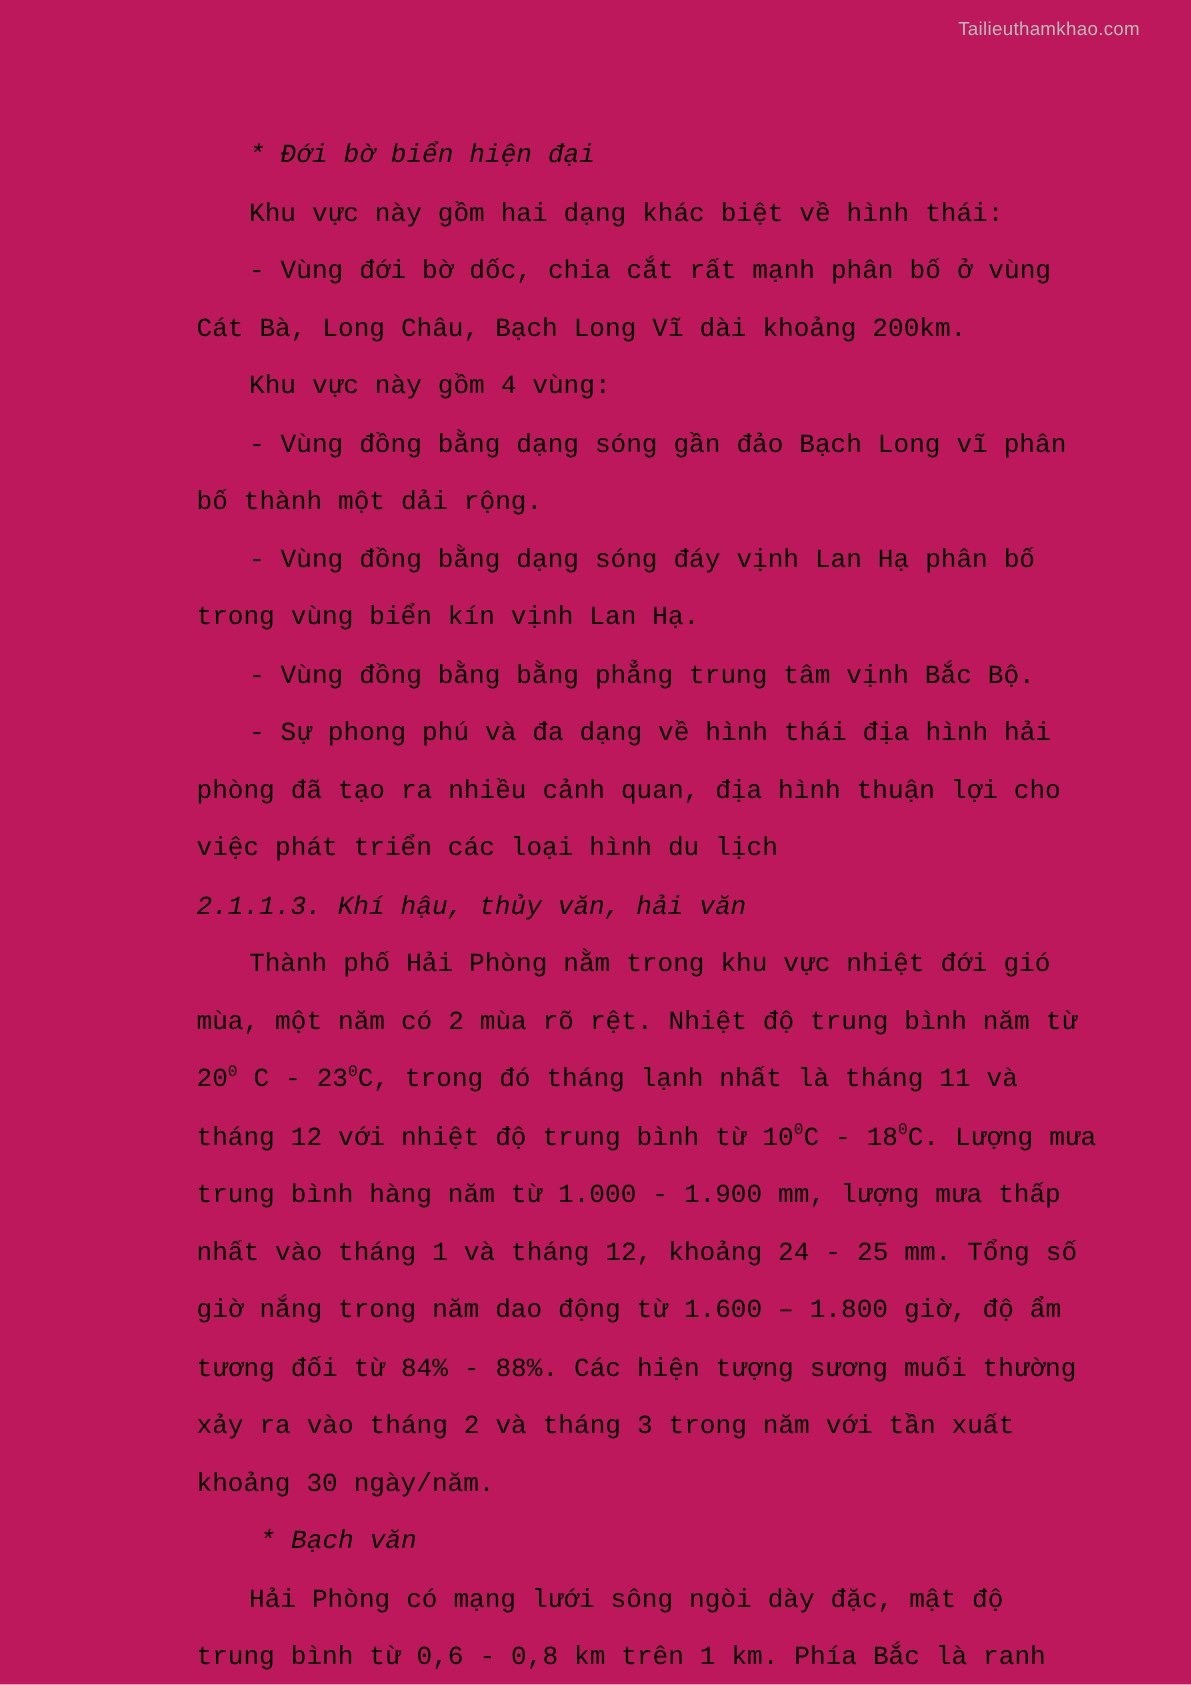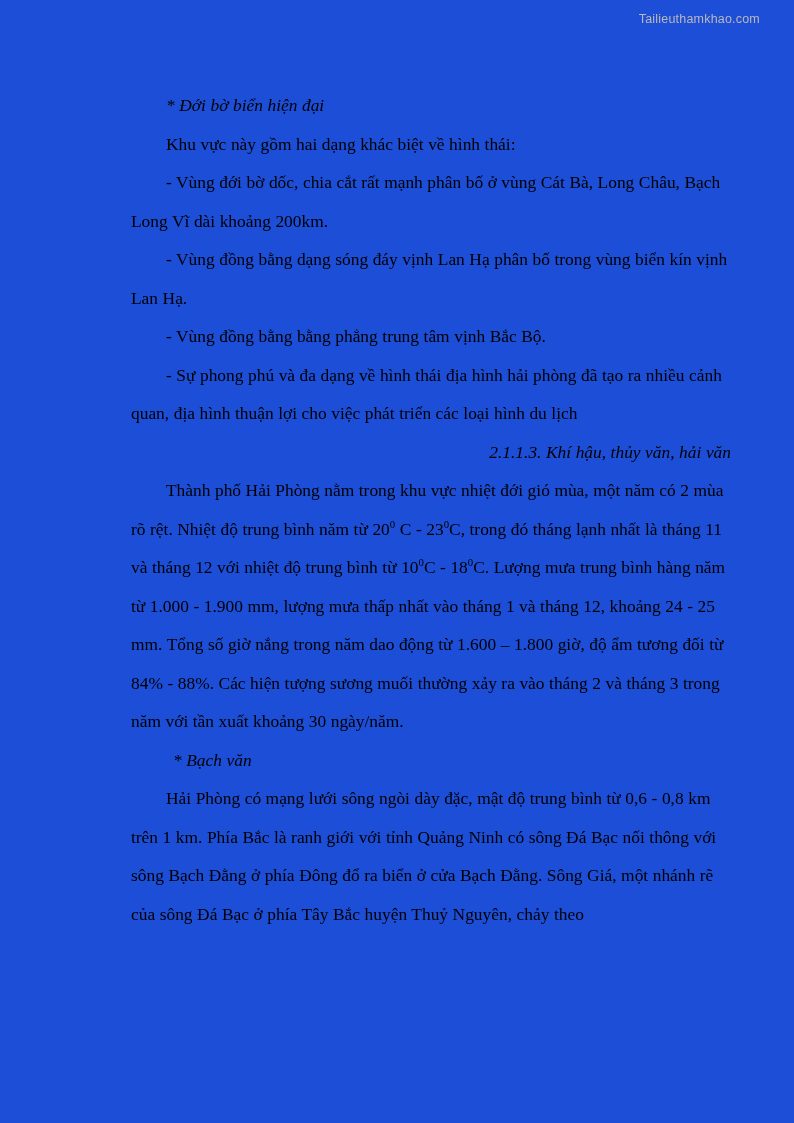--- a/index.html
+++ b/index.html
@@ -13,21 +13,21 @@
     position: relative;
     overflow: hidden;
     font-family: "Liberation Serif", "DejaVu Serif", serif;
     color: #000000;
     -webkit-font-smoothing: antialiased;
   }
 
   .page {
     position: absolute;
     inset: 0;
-    background: #1d4ed8;
+    background: #be185d;
   }
 
   .watermark {
     position: absolute;
     top: 12px;
     right: 34px;
     font-family: "Liberation Sans", "DejaVu Sans", sans-serif;
     font-size: 12.5px;
     color: #b9b9b9;
     letter-spacing: 0.2px;
@@ -42,33 +42,33 @@
     width: 600px;
     font-size: 17.4px;
     line-height: 38.5px;
     text-align: left;
     word-spacing: 0.2px;
   }
 
   p {
     margin: 0;
     padding: 0;
+    font-family: Liberation Mono, monospace;
   }
 
   
   .para {
     text-indent: 35px;
   }
   .para-wide {
     text-indent: 42px;
   }
   
   .flush {
     text-indent: 0;
-    text-align: right;
   }
 
   .ital {
     font-style: italic;
   }
 
   sup {
     font-size: 0.62em;
     vertical-align: super;
     line-height: 0;
@@ -84,22 +84,24 @@
   <div class="content">
 
     <p class="para ital">* Đới bờ biển hiện đại</p>
 
     <p class="para">Khu vực này gồm hai dạng khác biệt về hình thái:</p>
 
     <p class="para"> - Vùng đới bờ dốc, chia cắt rất mạnh phân bố ở vùng Cát Bà, Long Châu, Bạch Long Vĩ dài khoảng 200km.</p>
 
 
 
+    <p class="para">Khu vực này gồm 4 vùng:</p>
 
 
+    <p class="para">- Vùng đồng bằng dạng sóng gần đảo Bạch Long vĩ phân bố thành một dải rộng.</p>
 
     <p class="para">- Vùng đồng bằng dạng sóng đáy vịnh Lan Hạ phân bố trong vùng biển kín vịnh Lan Hạ.</p>
 
     <p class="para">- Vùng đồng bằng bằng phẳng trung tâm vịnh Bắc Bộ.</p>
 
     <p class="para">- Sự phong phú và đa dạng về hình thái địa hình hải phòng đã tạo ra nhiều cảnh quan, địa hình thuận lợi cho việc phát triển các loại hình du lịch</p>
 
     <p class="flush ital">2.1.1.3. Khí hậu, thủy văn, hải văn</p>
 
 

